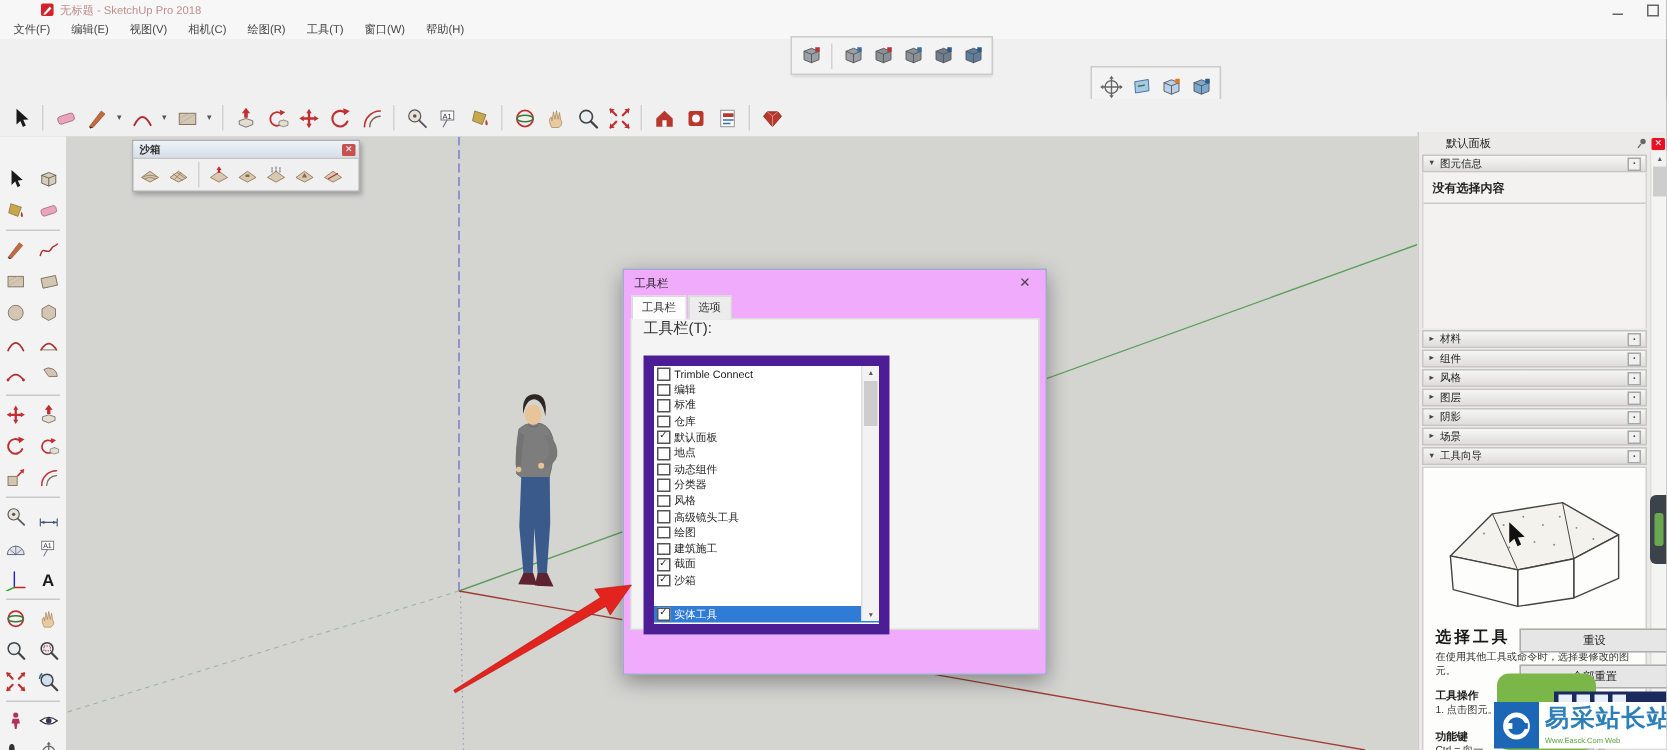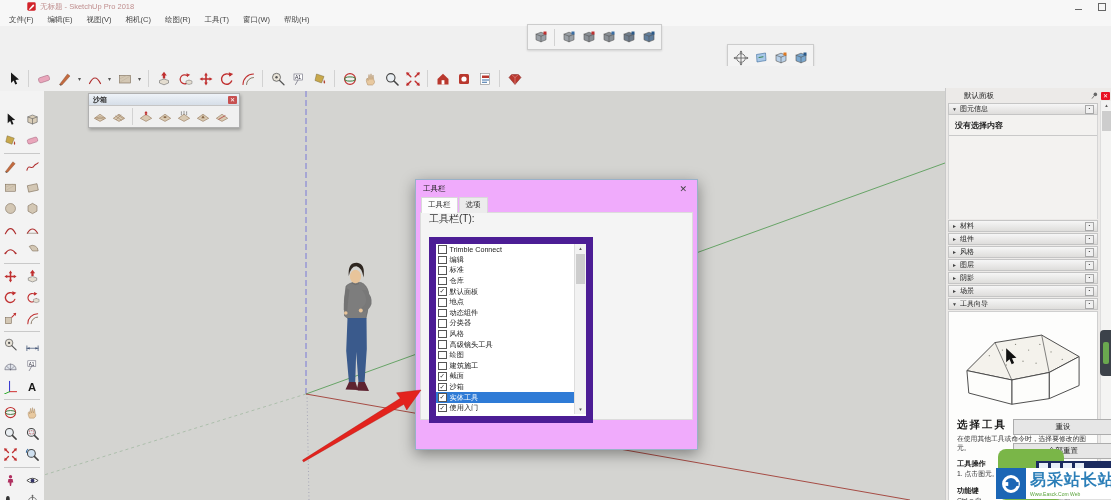--- a/index.html
+++ b/index.html
@@ -45,21 +45,21 @@
   #dialog-titlebar{height:17px;display:flex;align-items:center;padding:0 7px;}
   #dialog-title{flex:1;font-size:7.5px;color:#222;}
   #dialog-close{font-size:9px;color:#444;padding:0 3px;}
   #dialog-tabs{display:flex;padding-left:5px;position:relative;z-index:2;}
   .tab{font-size:7.5px;padding:2px 6px;border:1px solid #d9d9d9;border-bottom:none;background:#ececec;color:#333;margin-right:1px;}
   .tab.active{background:#fdfdfd;position:relative;top:0;padding-bottom:3px;}
   #tab-page{position:absolute;left:4px;top:32px;width:271px;height:206px;border:1px solid #dcdcdc;background:#f4f4f4;}
   #list-label{position:absolute;left:13px;top:32px;font-size:10px;}
   #toolbar-listbox{position:absolute;left:13px;top:57px;width:150px;height:172px;background:#fff;border:7px solid #4c1d95;overflow:hidden;}
   .lb-row{display:flex;align-items:center;height:10.6px;padding-left:2px;}
-  .lb-row.sel{background:#2f7bd6;}
+  .lb-row.sel{background:#2f7bd6;margin-top:12px;}
   .lb-row.sel .lb-label{color:#fff;}
   .cb{width:6.5px;height:6.5px;border:1px solid #555;background:#fff;font-size:6.5px;line-height:6px;text-align:center;color:#222;margin-right:3px;flex:none;}
   .lb-label{font-size:7.2px;color:#222;white-space:nowrap;}
   #lb-scroll{position:absolute;right:0;top:0;width:11px;height:170px;background:#f2f2f2;border-left:1px solid #ddd;}
   .sb-arrow{width:11px;height:9px;font-size:4.5px;text-align:center;line-height:9px;color:#555;background:#f2f2f2;}
   .sb-arrow.down{position:absolute;bottom:0;}
   #lb-thumb{position:absolute;left:1px;top:10px;width:9px;height:30px;background:#cdcdcd;}
   #dlg-buttons{position:absolute;left:597px;top:239px;width:83px;z-index:41;}
   .dlg-btn{display:block;width:100px;height:16px;margin-bottom:8px;font-size:7.5px;background:#e6e6e6;border:1px solid #acacac;color:#222;font-family:inherit;padding:0;}
   .dlg-btn.disabled{background:#dfdfdf;border-color:#c6c6c6;color:#9b9b9b;}

